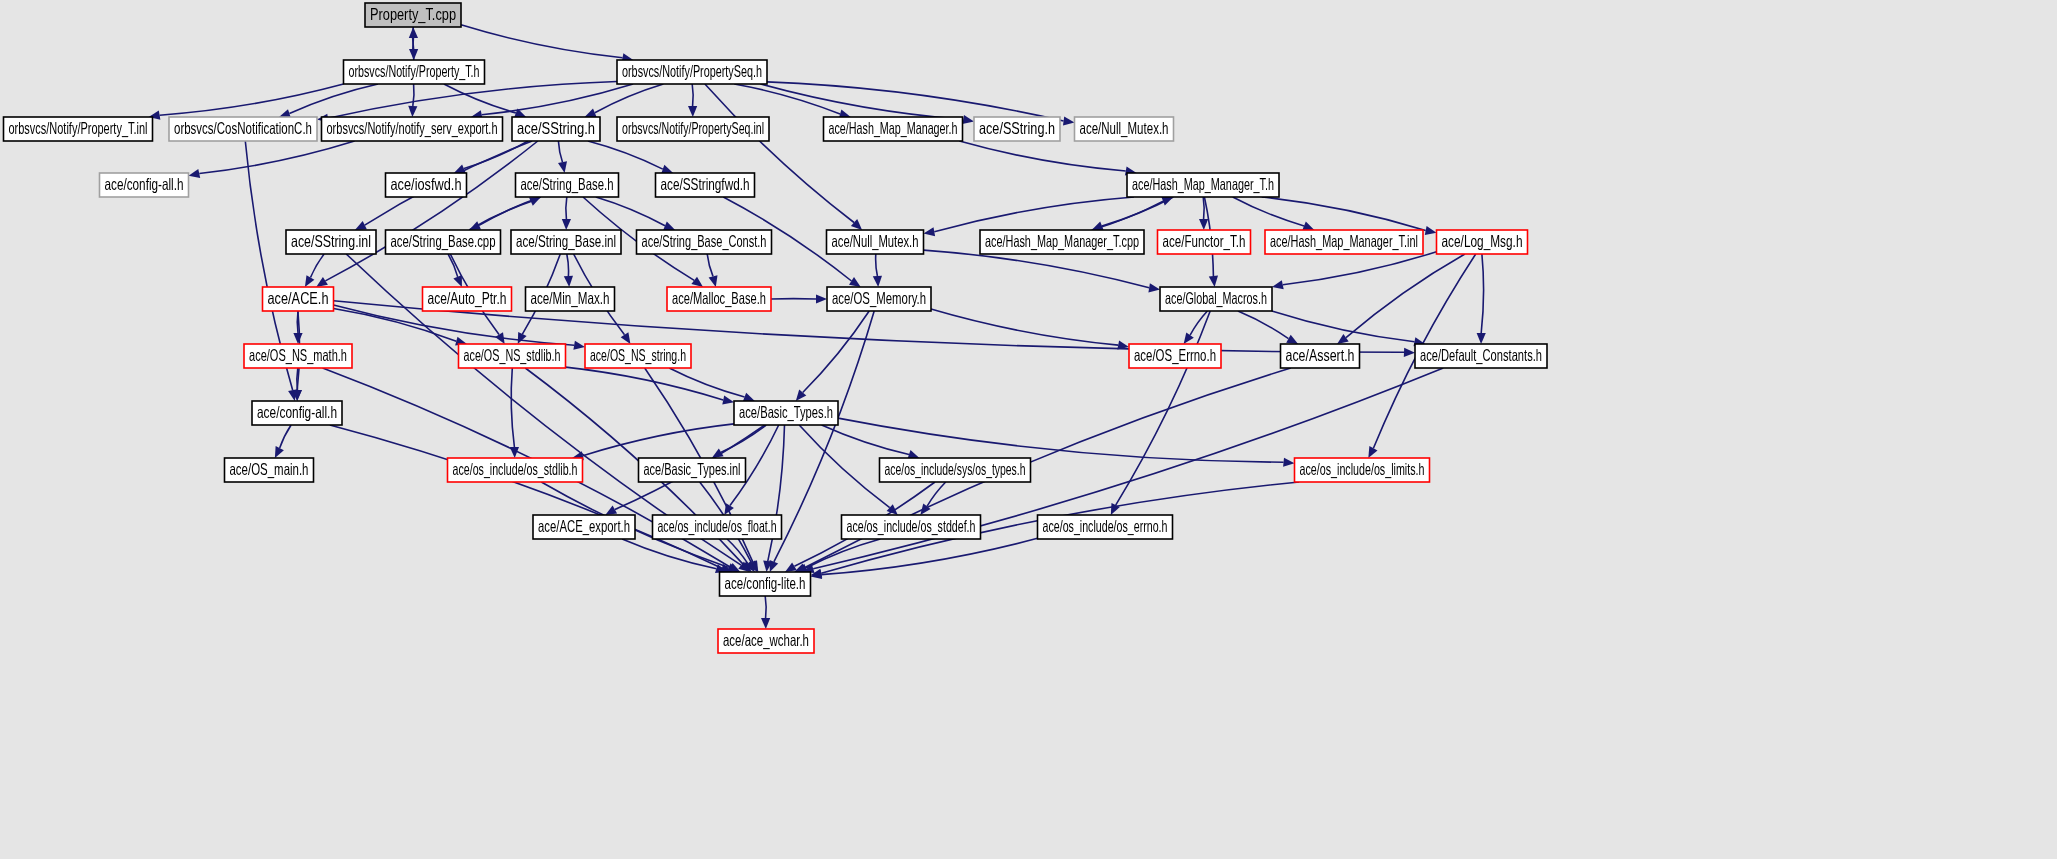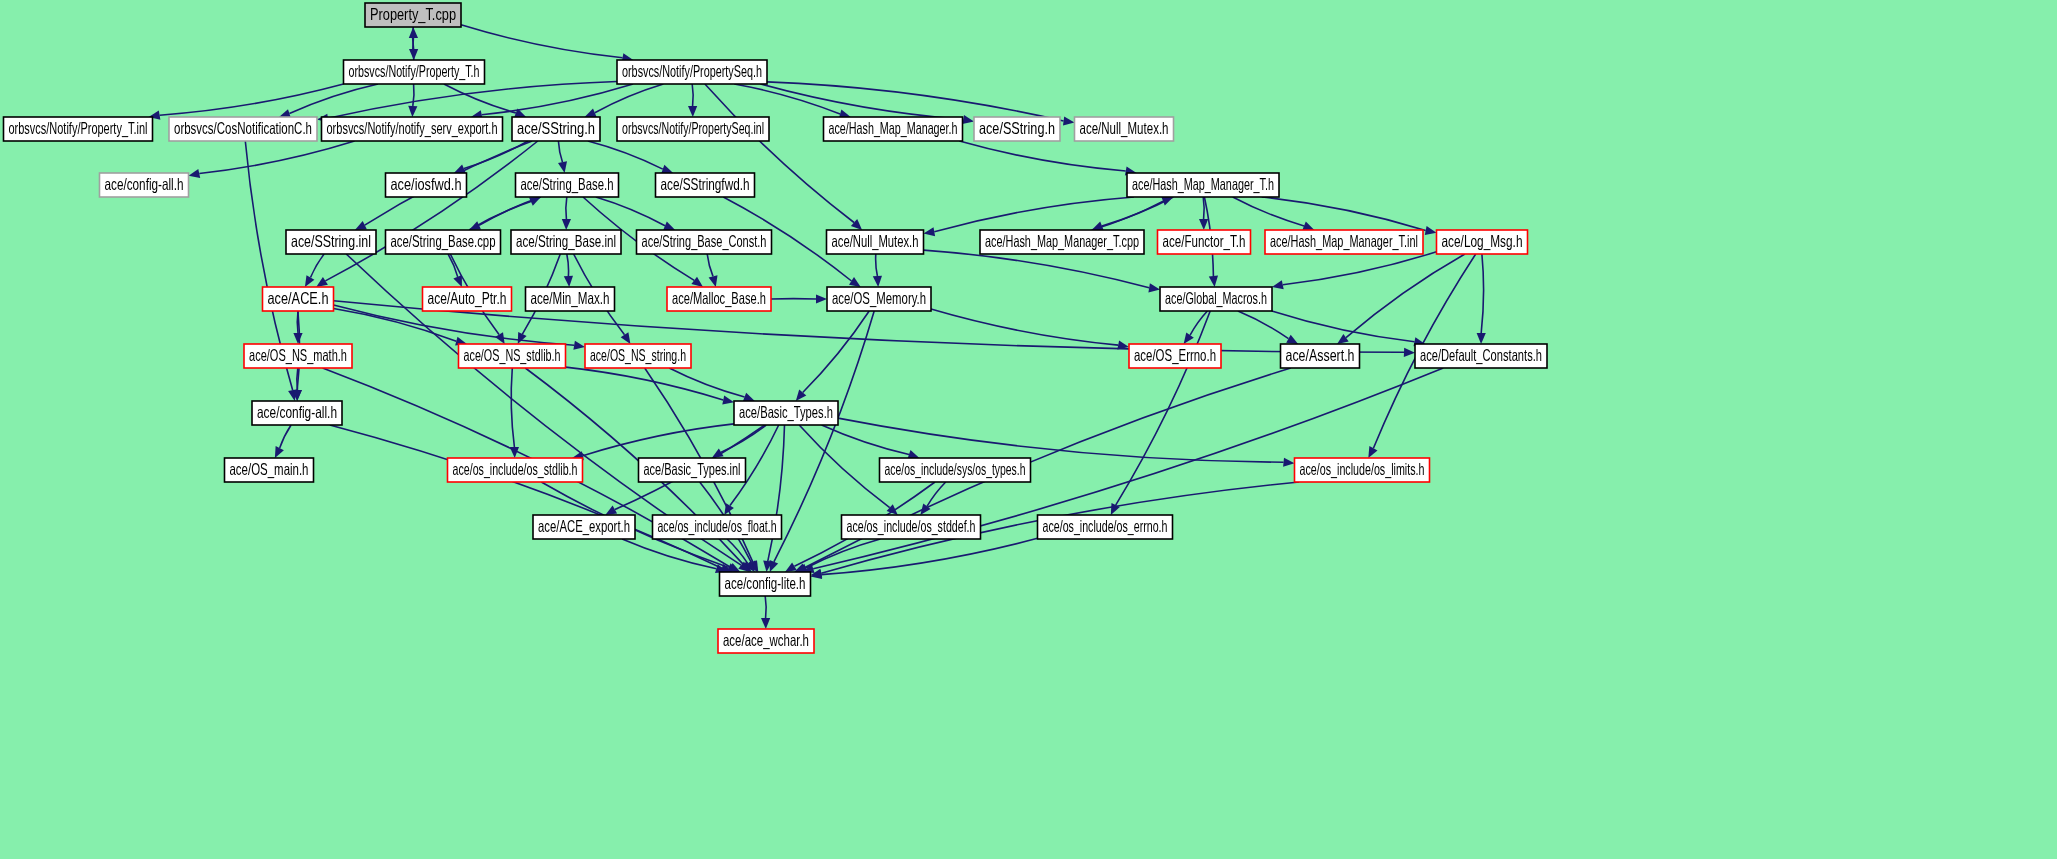--- a/index.html
+++ b/index.html
@@ -1,17 +1,17 @@
 <!DOCTYPE html>
 <html><head>
 <meta charset="utf-8">
 <style>
   html,body{margin:0;padding:0;background:#ffffff;}
   body{font-family:"Liberation Sans","DejaVu Sans",sans-serif;}
-  #graph-root{position:relative;width:2057px;height:859px;background:#86efac;overflow:hidden;}
+  #graph-root{position:relative;width:2057px;height:859px;background:#e5e5e5;overflow:hidden;}
   svg.graph-canvas{position:absolute;left:0;top:0;width:2057px;height:859px;}
   .edge{fill:none;stroke:#191970;stroke-width:1.6;}
   .arrow{fill:#191970;}
   .node-label{font-size:16.5px;fill:#000000;dominant-baseline:middle;text-anchor:middle;font-family:"Liberation Sans","DejaVu Sans",sans-serif;}
   .node-box{stroke-width:1.6;}
 </style>
 </head>
 <body>
 
 <div id="graph-root">

